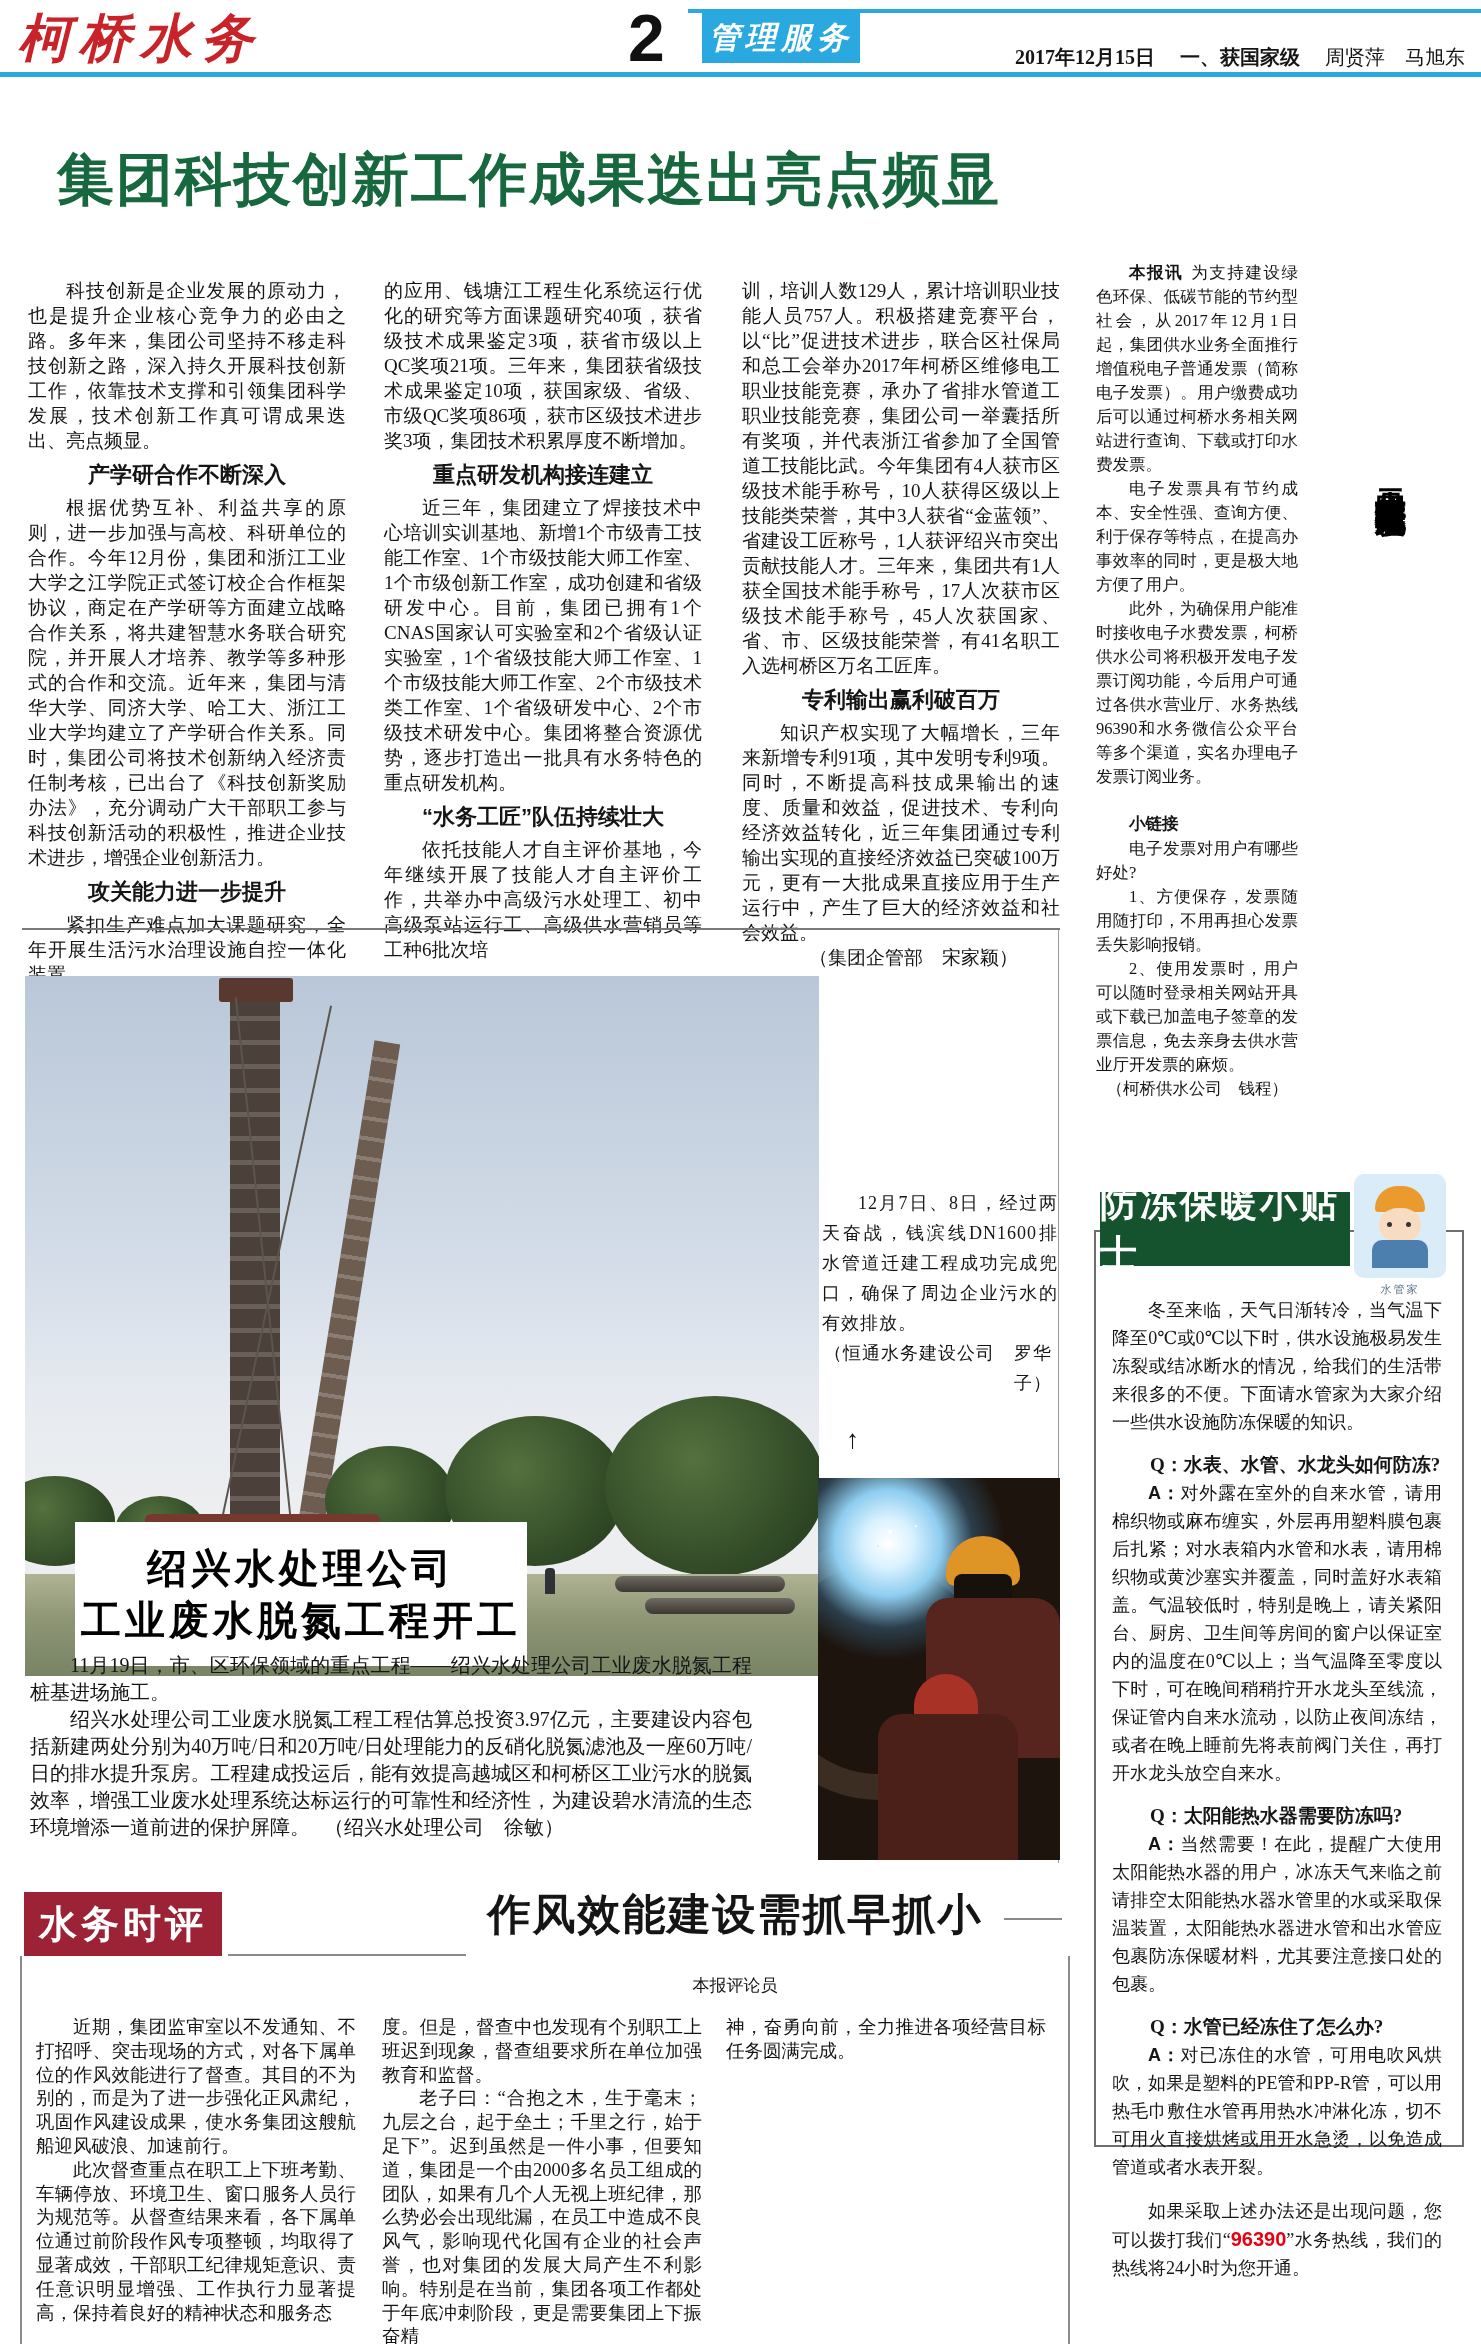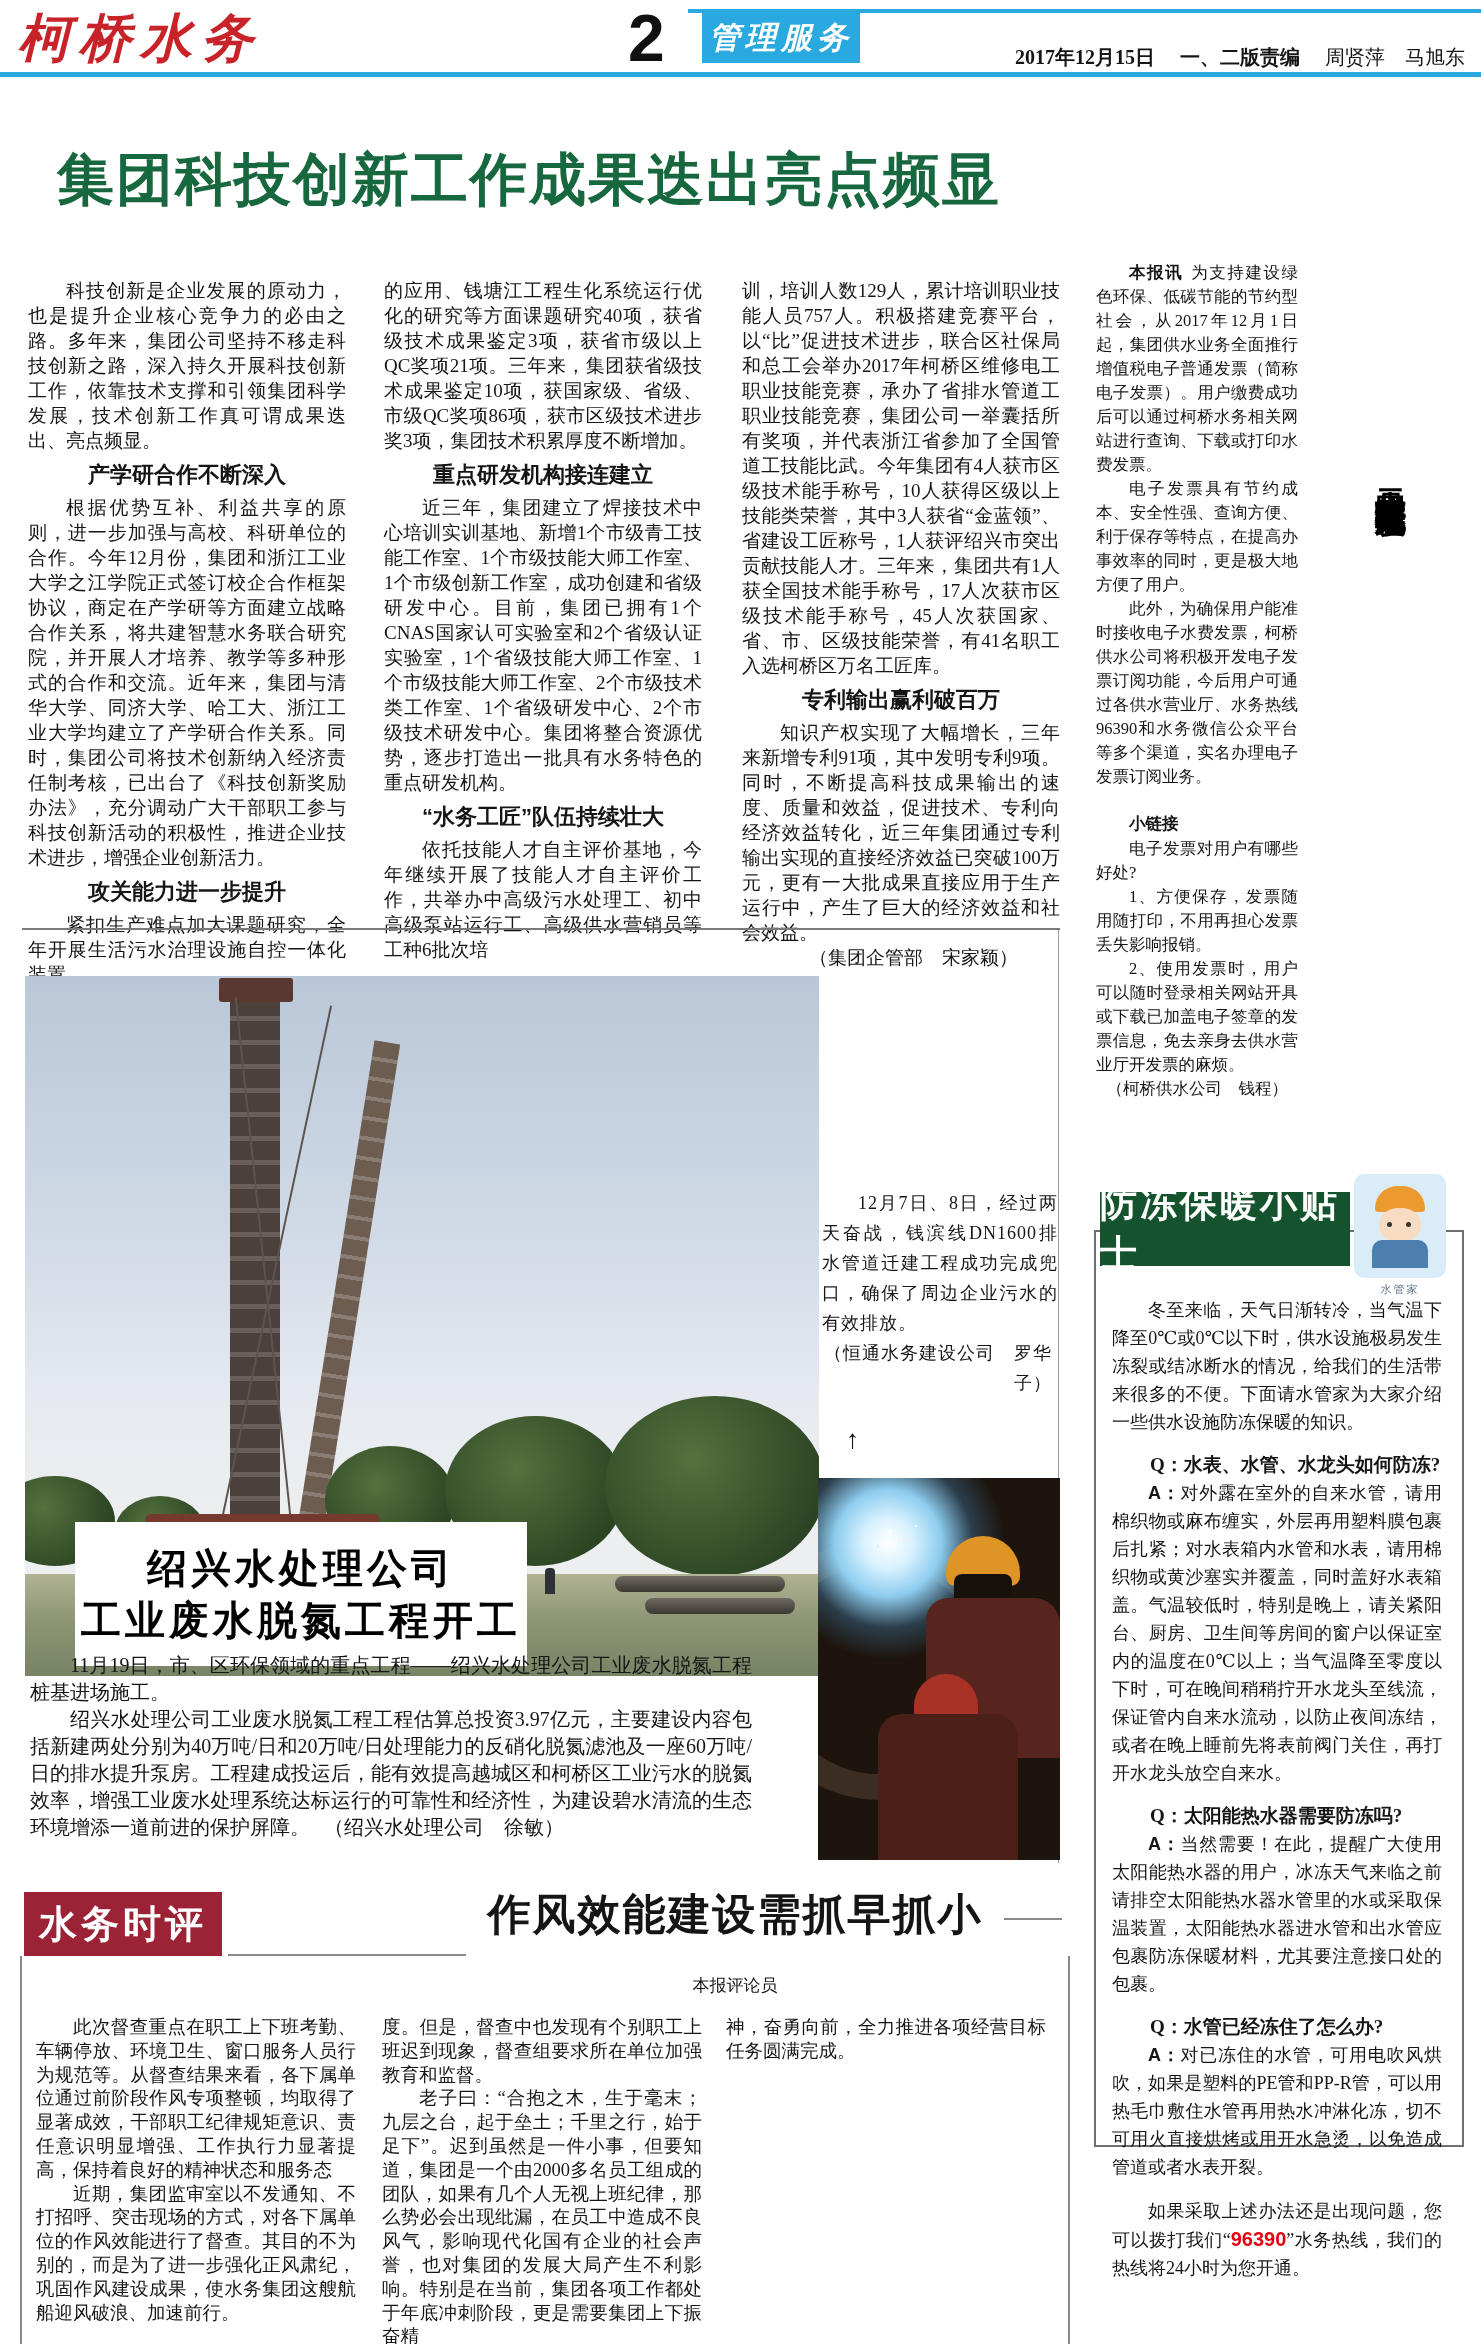--- a/index.html
+++ b/index.html
@@ -119,21 +119,21 @@
 <body>
 
 <div class="page">
 
   <div class="abs masthead">柯桥水务</div>
   <div class="abs cyan" style="left:688px;top:9px;width:793px;height:4px;"></div>
   <div class="abs pagenum">2</div>
   <div class="abs section-box">管理服务</div>
   <div class="abs dateline">
     <span>2017年12月15日</span>　
-    <span>一、二版责编</span>　
+    <span>一、获国家级</span>　
     <span class="names">周贤萍　马旭东</span>
   </div>
   <div class="abs cyan" style="left:0;top:72px;width:1481px;height:5px;"></div>
 
   <div class="abs lead-headline">集团科技创新工作成果迭出亮点频显</div>
 
   <div class="abs lead-col" style="left:28px;">
     <p>科技创新是企业发展的原动力，也是提升企业核心竞争力的必由之路。多年来，集团公司坚持不移走科技创新之路，深入持久开展科技创新工作，依靠技术支撑和引领集团科学发展，技术创新工作真可谓成果迭出、亮点频显。</p>
     <div class="subhead">产学研合作不断深入</div>
     <p>根据优势互补、利益共享的原则，进一步加强与高校、科研单位的合作。今年12月份，集团和浙江工业大学之江学院正式签订校企合作框架协议，商定在产学研等方面建立战略合作关系，将共建智慧水务联合研究院，并开展人才培养、教学等多种形式的合作和交流。近年来，集团与清华大学、同济大学、哈工大、浙江工业大学均建立了产学研合作关系。同时，集团公司将技术创新纳入经济责任制考核，已出台了《科技创新奖励办法》，充分调动广大干部职工参与科技创新活动的积极性，推进企业技术进步，增强企业创新活力。</p>
@@ -249,22 +249,22 @@
   </div>
 
   <div class="abs comm-box"></div>
   <div class="abs comm-dash" style="left:228px;top:1954px;width:238px;"></div>
   <div class="abs comm-dash" style="left:1004px;width:58px;"></div>
   <div class="abs comm-label">水务时评</div>
   <div class="abs comm-headline">作风效能建设需抓早抓小</div>
   <div class="abs comm-byline">本报评论员</div>
 
   <div class="abs comm-col" style="left:36px;">
+    <p>近期，集团监审室以不发通知、不打招呼、突击现场的方式，对各下属单位的作风效能进行了督查。其目的不为别的，而是为了进一步强化正风肃纪，巩固作风建设成果，使水务集团这艘航船迎风破浪、加速前行。</p>
     <p>此次督查重点在职工上下班考勤、车辆停放、环境卫生、窗口服务人员行为规范等。从督查结果来看，各下属单位通过前阶段作风专项整顿，均取得了显著成效，干部职工纪律规矩意识、责任意识明显增强、工作执行力显著提高，保持着良好的精神状态和服务态</p>
-    <p>近期，集团监审室以不发通知、不打招呼、突击现场的方式，对各下属单位的作风效能进行了督查。其目的不为别的，而是为了进一步强化正风肃纪，巩固作风建设成果，使水务集团这艘航船迎风破浪、加速前行。</p>
   </div>
   <div class="abs comm-col" style="left:382px;">
     <p class="cont">度。但是，督查中也发现有个别职工上班迟到现象，督查组要求所在单位加强教育和监督。</p>
     <p>老子曰：“合抱之木，生于毫末；九层之台，起于垒土；千里之行，始于足下”。迟到虽然是一件小事，但要知道，集团是一个由2000多名员工组成的团队，如果有几个人无视上班纪律，那么势必会出现纰漏，在员工中造成不良风气，影响现代化国有企业的社会声誉，也对集团的发展大局产生不利影响。特别是在当前，集团各项工作都处于年底冲刺阶段，更是需要集团上下振奋精</p>
   </div>
   <div class="abs comm-col" style="left:726px;">
     <p class="cont">神，奋勇向前，全力推进各项经营目标任务圆满完成。</p>
   </div>
 
 </div>

